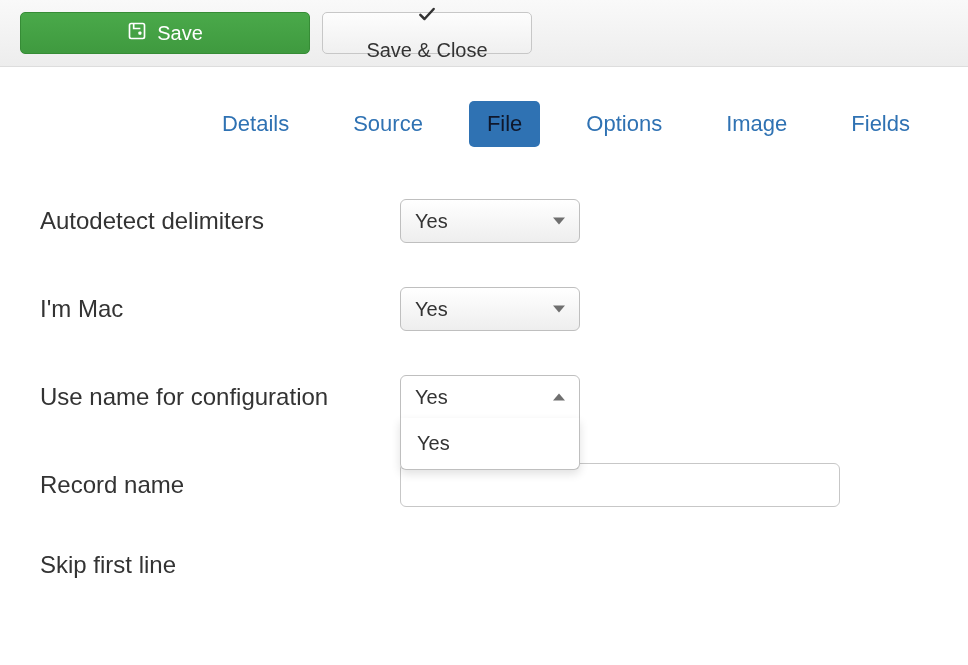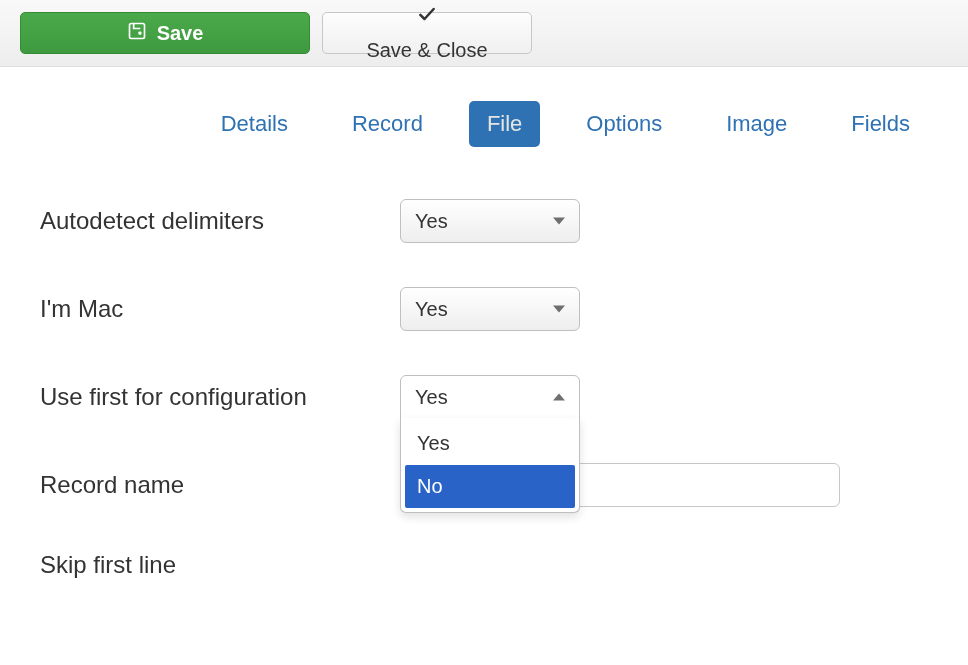--- a/index.html
+++ b/index.html
@@ -27,21 +27,21 @@
     font-size: 20px;
     cursor: pointer;
     border: 1px solid transparent;
     user-select: none;
   }
   .btn-save {
     background: linear-gradient(to bottom, #4aa94a, #3f9a3f);
     color: #fff;
     border-color: #368c36;
     min-width: 290px;
-    font-weight: 700;
+    font-weight: 400;
   }
   .btn-saveclose {
     background: linear-gradient(to bottom, #fdfdfd, #f0f0f0);
     color: #333;
     border-color: #c7c7c7;
     min-width: 210px;
     flex-direction: column;
   }
   .icon-save-svg { width:20px; height:20px; display:inline-block; }
   .icon-check-svg { width:20px; height:20px; display:inline-block; }
@@ -55,21 +55,21 @@
     justify-content: flex-end;
   }
   .tab {
     color: #2f72b3;
     padding: 10px 18px;
     border-radius: 5px;
     cursor: pointer;
   }
   .tab.active {
     background: #2f72b3;
-    color: #e5e5e5;
+    color: #0f172a;
   }
 
   .form {
     padding: 10px 40px 40px 40px;
   }
   .form-row {
     display: flex;
     align-items: center;
     padding: 22px 0;
   }
@@ -176,21 +176,21 @@
       <svg class="icon-check-svg" viewBox="0 0 24 24" fill="none" stroke="#333" stroke-width="3" stroke-linecap="round" stroke-linejoin="round">
         <polyline points="4 13 9 18 20 6"></polyline>
       </svg>
     </span>
     <span>Save &amp; Close</span>
   </div>
 </div>
 
 <div class="tabs">
   <div class="tab">Details</div>
-  <div class="tab">Record</div>
+  <div class="tab">Source</div>
   <div class="tab active">File</div>
   <div class="tab">Options</div>
   <div class="tab">Image</div>
   <div class="tab">Fields</div>
 </div>
 
 <div class="form">
 
   <div class="form-row">
     <div class="form-label">Autodetect delimiters</div>
@@ -206,29 +206,28 @@
     <div class="form-label">I'm Mac</div>
     <div class="select-wrap">
       <div class="select-box">
         <span>Yes</span>
         <span class="caret-down"></span>
       </div>
     </div>
   </div>
 
   <div class="form-row">
-    <div class="form-label">Use first for configuration</div>
+    <div class="form-label">Use name for configuration</div>
     <div class="select-wrap">
       <div class="select-box open">
         <span>Yes</span>
         <span class="caret-up"></span>
       </div>
       <div class="dropdown-panel">
         <div class="dropdown-item">Yes</div>
-        <div class="dropdown-item highlight">No</div>
       </div>
     </div>
   </div>
 
   <div class="form-row">
     <div class="form-label">Record name</div>
     <input class="text-input" type="text" value="" style="">
   </div>
 
   <div class="form-row">

